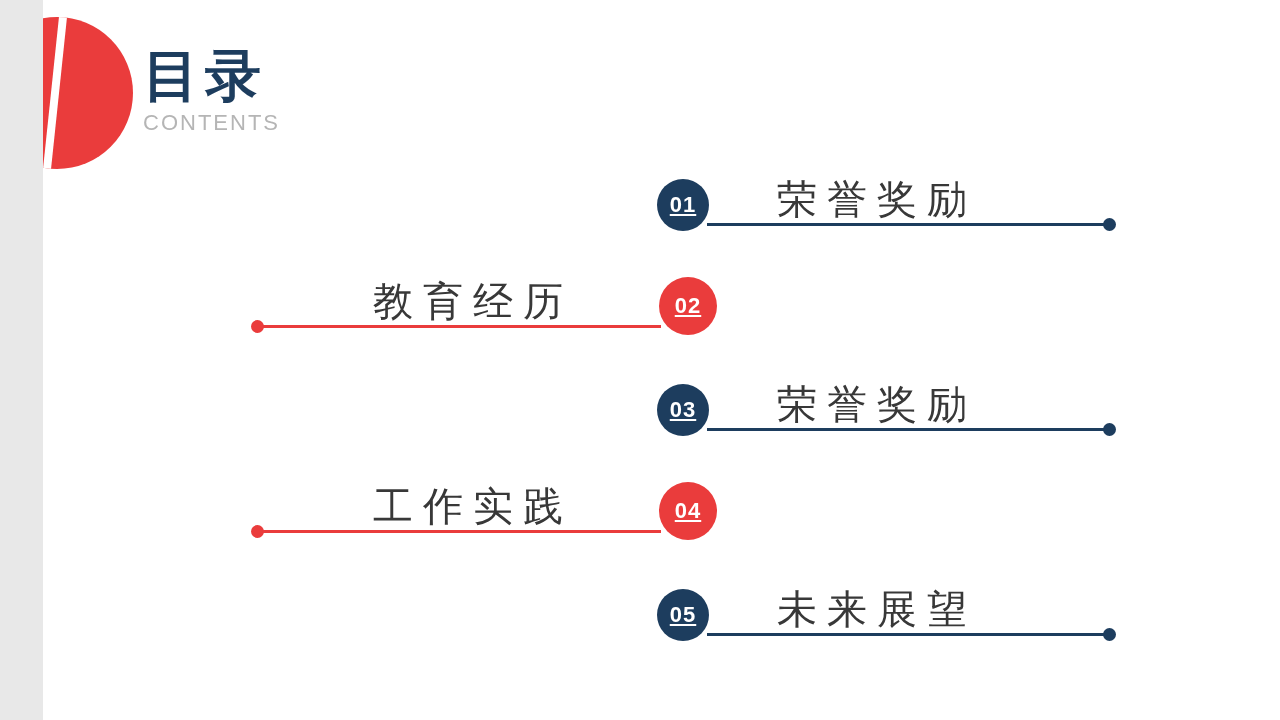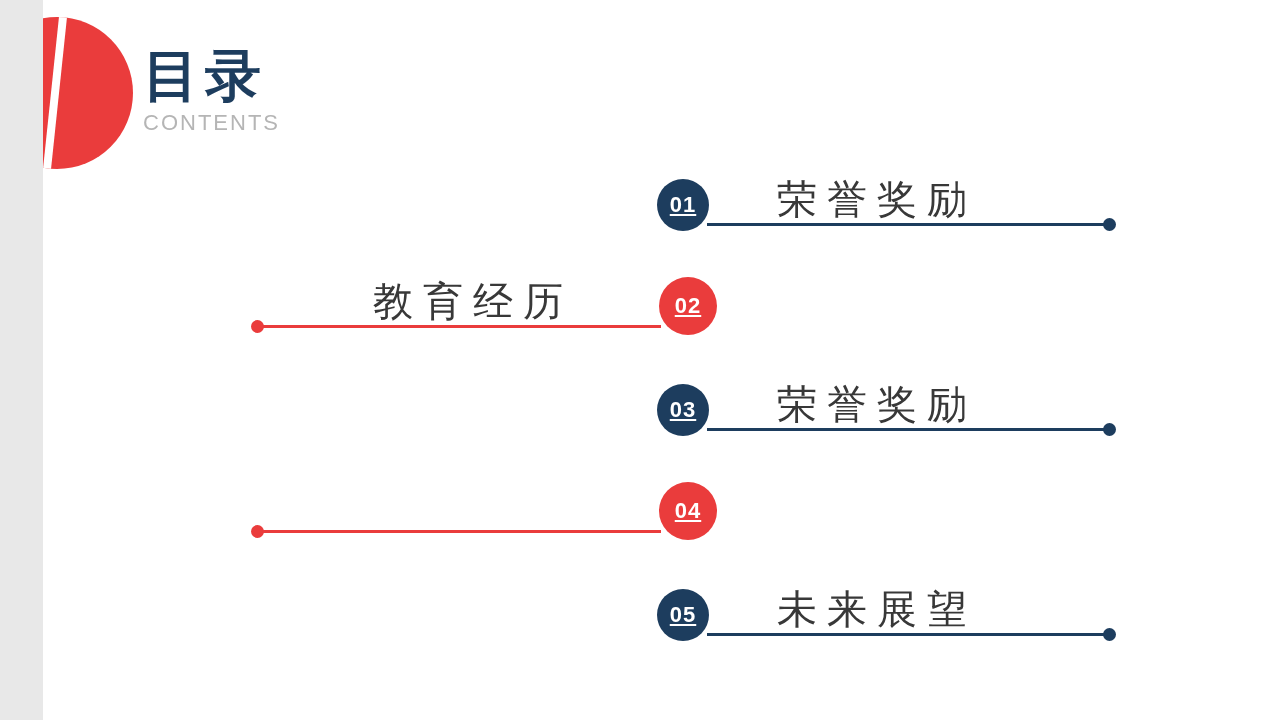--- a/index.html
+++ b/index.html
@@ -145,20 +145,21 @@
     </div>
     <span class="label">荣誉奖励</span>
     <div class="line"></div>
     <div class="enddot"></div>
   </div>
 
   <div class="toc-item left" style="top:482px">
     <div class="badge">
       <span>04</span>
     </div>
+    <span class="label">工作实践</span>
     <div class="line"></div>
     <div class="enddot"></div>
   </div>
 
   <div class="toc-item right" style="top:589px">
     <div class="badge">
       <span>05</span>
     </div>
     <span class="label">未来展望</span>
     <div class="line"></div>

